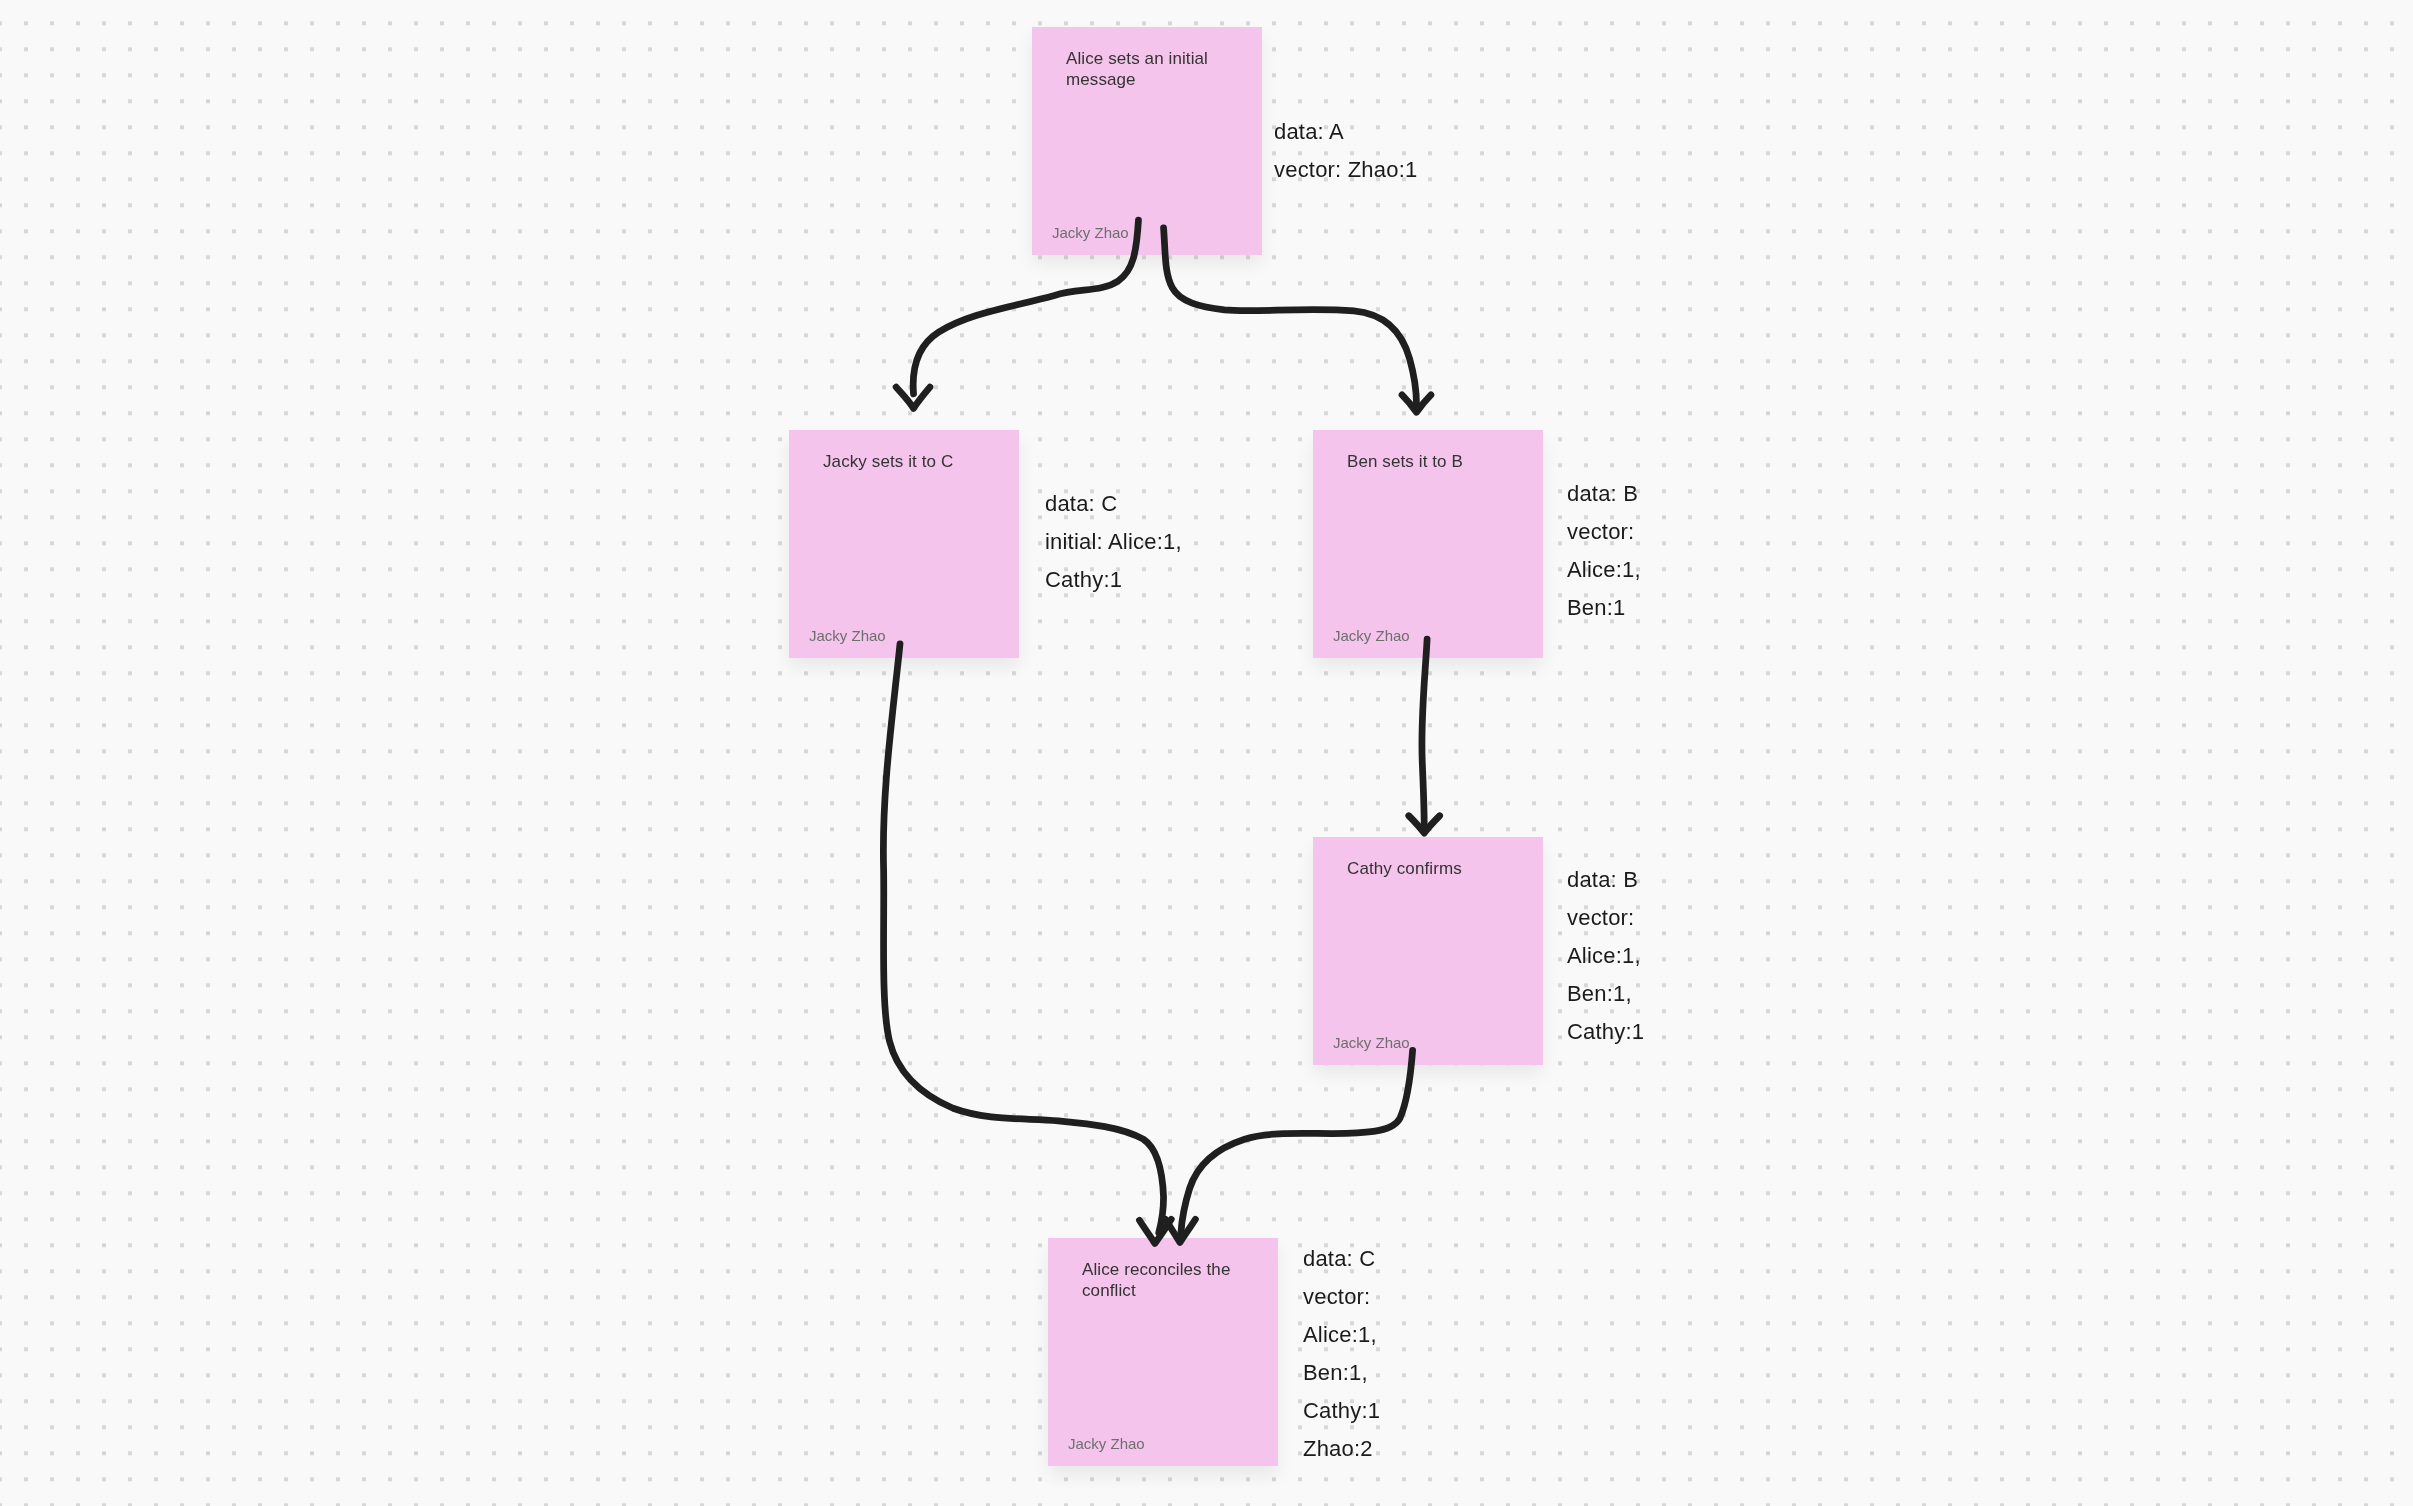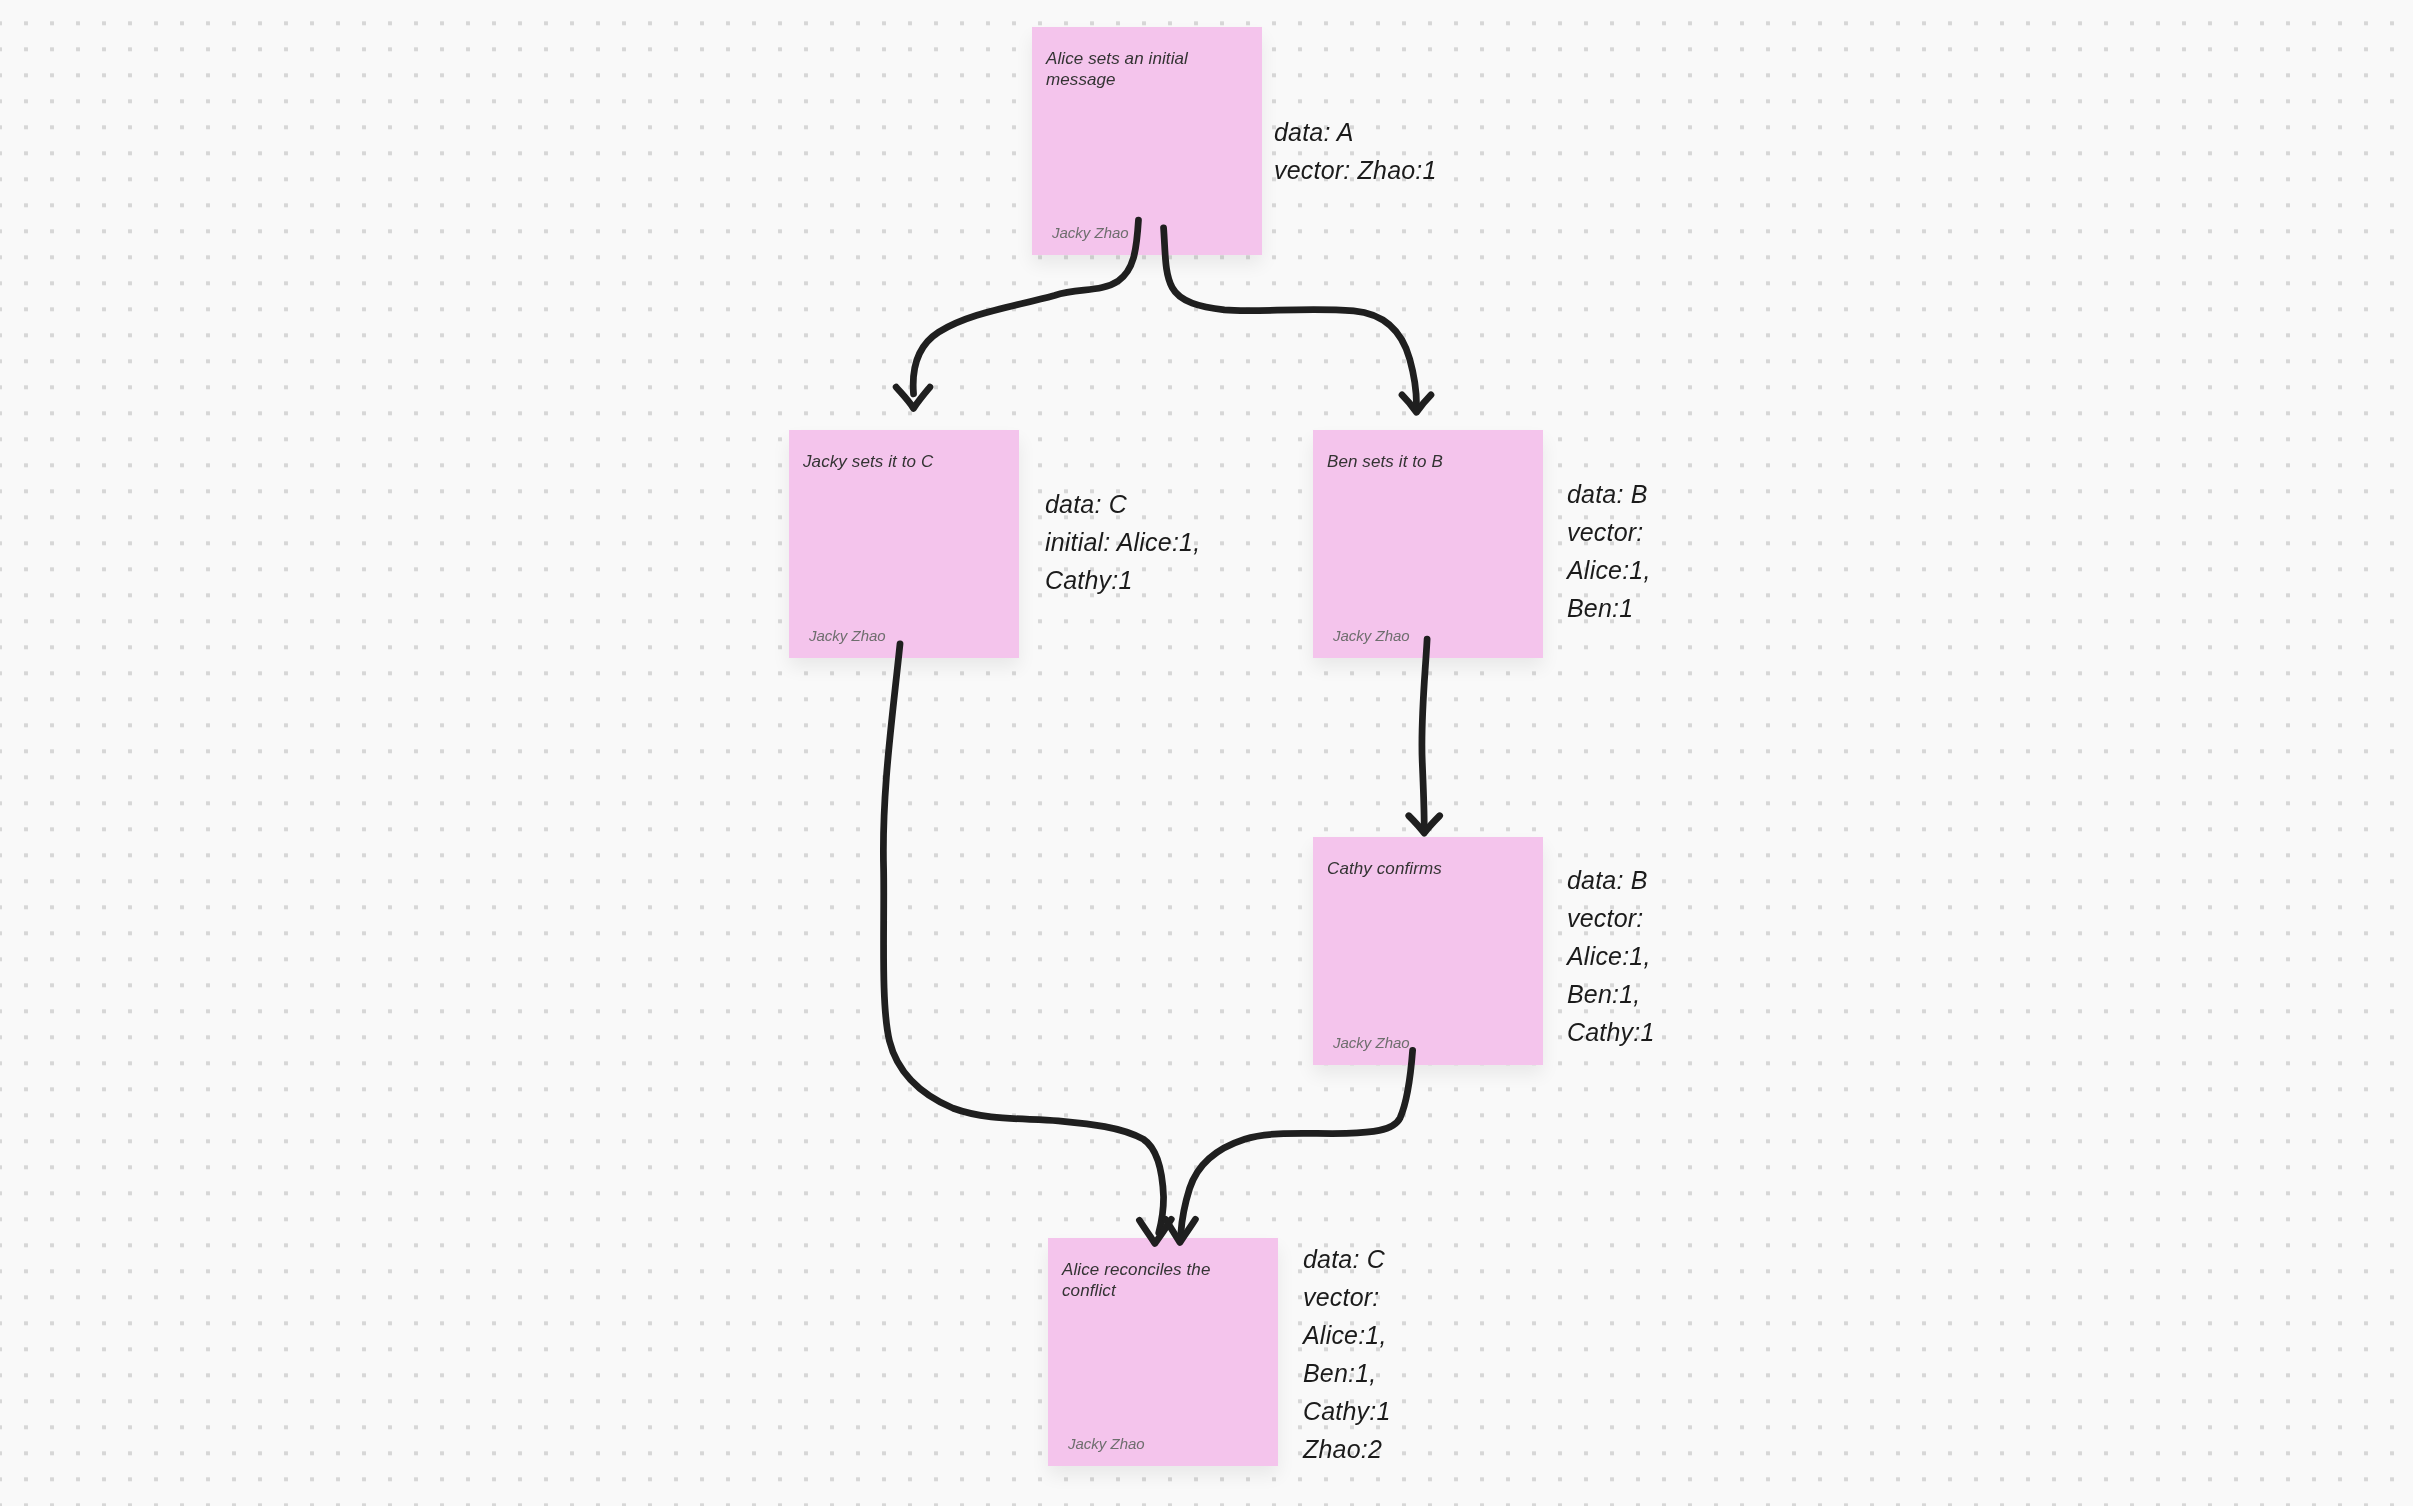--- a/index.html
+++ b/index.html
@@ -11,44 +11,42 @@
     background-size:26px 26px;
     background-position:-13px 10.3px;
     overflow:hidden;
     font-family:"Liberation Sans", sans-serif;
   }
   .note{
     position:absolute;
     width:230px;height:228px;
     background:var(--note_bg,#f4c4ec);
     box-shadow:0 9.7px 17.4px rgba(0,0,0,0.07);
-    padding:21px 14px;
+    padding:21px 34px;
     box-sizing:border-box;
-    font-style:italic;
   }
   .note-title{
     font-size:17px;
     line-height:1.24;
     color:var(--note_text,#333333);
     letter-spacing:0.1px;
   }
   .note-author{
     position:absolute;
     left:20px;bottom:14.5px;
     font-size:15px;
     color:var(--note_author,#6e6e6e);
   }
   .annotation{
     position:absolute;
-    font-size:25px;
+    font-size:22px;
     line-height:38px;
     color:var(--annotation_text,#1b1b1b);
     letter-spacing:0.2px;
     white-space:nowrap;
-    font-style:italic;
   }
   #arrows{
     position:absolute;left:0;top:0;
     width:2414px;height:1506px;
     pointer-events:none;
   }
   #arrows path{
     fill:none;
     stroke:var(--arrow,#1f1f1f);
     stroke-width:7;

